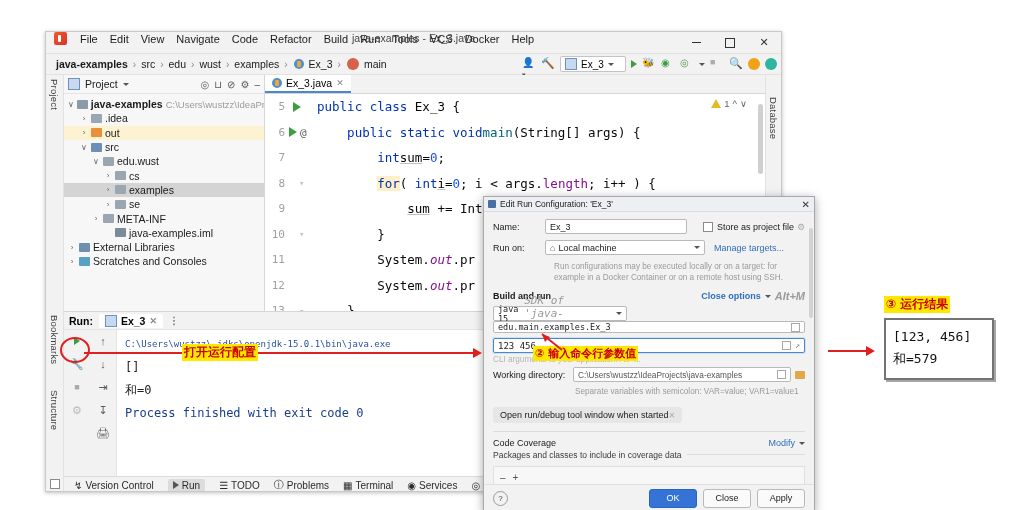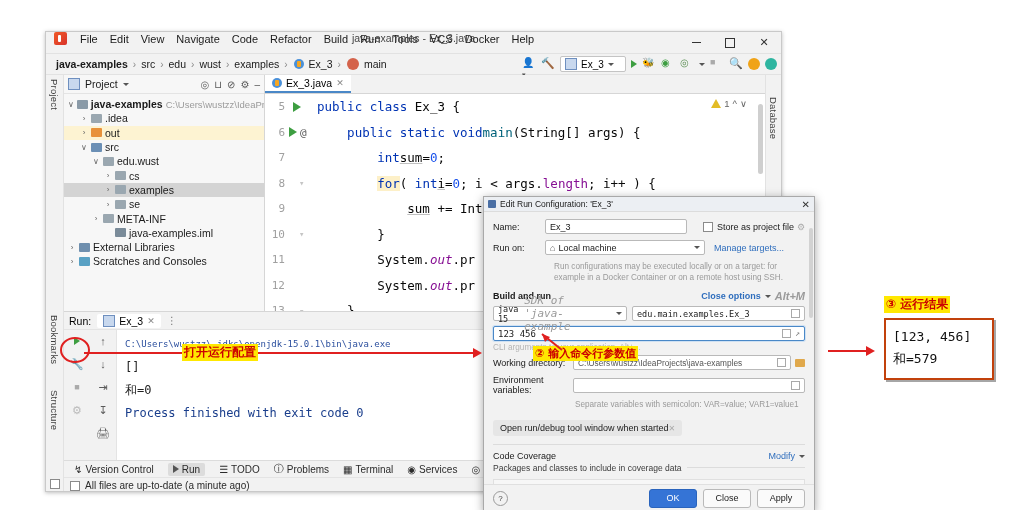--- a/index.html
+++ b/index.html
@@ -124,21 +124,21 @@
   .fld{color:#871094;font-style:italic;}
   .pur{color:#871094;}
   .ul{text-decoration:underline;text-decoration-color:#c0c0c0;}
   .hl-for{background:#fdf0c8;}
   .warn-row{position:absolute;right:18px;top:4px;display:flex;align-items:center;gap:3px;font-size:9.5px;color:#666;}
   .tri{width:0;height:0;border-left:5px solid transparent;border-right:5px solid transparent;border-bottom:9px solid #e3bc26;}
   .scroll-v{position:absolute;right:2px;top:10px;width:5px;height:70px;background:#cfcfcf;border-radius:3px;}
 
   
   .lower{flex:1;background:#fff;display:flex;flex-direction:column;min-height:0;}
-  .run-head{height:17px;background:#f2f2f2;display:flex;align-items:center;gap:6px;padding-left:5px;border-bottom:1px solid #e4e4e4;font-size:10.5px;}
+  .run-head{height:17px;background:#f2f2f2;display:flex;align-items:center;gap:6px;padding-left:5px;border-bottom:1px solid #e4e4e4;font-size:10.5px;font-weight:bold;}
   .run-tab{display:flex;align-items:center;gap:4px;background:#fff;padding:1px 6px;border-radius:2px;}
   .run-body{flex:1;display:flex;min-height:0;}
   .run-tools{width:52px;background:#f2f2f2;border-right:1px solid #e4e4e4;display:flex;flex:none;}
   .rt-col{width:26px;display:flex;flex-direction:column;align-items:center;padding-top:4px;gap:9px;}
   .rt-ico{width:14px;height:14px;position:relative;color:#5a5a5a;font-size:11px;display:flex;align-items:center;justify-content:center;}
   .console{
     flex:1;background:#fff;font-family:"DejaVu Sans Mono",monospace;font-size:12px;
     padding:3px 0 0 8px;overflow:hidden;min-width:0;
   }
   .cout{color:#222;line-height:23px;white-space:pre;}
@@ -183,21 +183,21 @@
   .fsel{
     width:150px;height:13px;background:#fff;border:1px solid #b9b9b9;border-radius:2px;
     display:flex;align-items:center;padding:0 4px;font-size:9px;gap:3px;
   }
   .fsel .sp{flex:1;}
   .link{color:#2f6ebd;font-size:9px;}
   .muted{color:#9a9a9a;font-size:11px;font-style:italic;}
   .hint{color:#9a9a9a;font-size:8.2px;line-height:11px;margin:0 0 6px 61px;}
   .sec-title{font-weight:bold;font-size:9px;margin:7px 0 4px 0;display:flex;align-items:center;}
   .sec-title .sp{flex:1;}
-  .row2{display:flex;gap:5px;margin-bottom:5px;}
+  .row2{display:flex;margin-bottom:5px;flex-direction:column;}
   .jsel{
     width:124px;height:13px;background:#fff;border:1px solid #b9b9b9;border-radius:2px;
     display:flex;align-items:center;padding:0 4px;gap:3px;
     font-family:"DejaVu Sans Mono",monospace;font-size:8.5px;
   }
   .jsel .sp{flex:1;}
   .mainbox{
     flex:1;height:13px;background:#fff;border:1px solid #b9b9b9;border-radius:2px;
     display:flex;align-items:center;padding:0 4px;
     font-family:"DejaVu Sans Mono",monospace;font-size:8.5px;
@@ -256,21 +256,21 @@
   .redline{position:absolute;background:#e02020;height:2px;}
   .arrowhead{
     position:absolute;width:0;height:0;
     border-top:5px solid transparent;border-bottom:5px solid transparent;border-left:9px solid #e02020;
   }
   .ellipse{
     position:absolute;border:2px solid #e02020;border-radius:50%;
   }
   .resultbox{
     position:absolute;left:884px;top:318px;width:110px;height:62px;
-    background:#fff;border:2px solid #c2410c;
+    background:#fff;border:2px solid #737373;
     box-shadow:2px 2px 0 rgba(0,0,0,.35);
     font-family:"DejaVu Sans Mono",monospace;font-size:13px;color:#111;
     padding:6px 0 0 7px;box-sizing:border-box;line-height:22px;
   }
   .res-cn{font-family:"DejaVu Sans",sans-serif;}
 </style>
 </head>
 <body>
 
 <div class="ide">
@@ -561,24 +561,20 @@
           </span>
         <span class="sb-item">
             <span>◎</span>
             <span>Profiler</span>
           </span>
         <span class="sb-item">
             <span>🔨</span>
             <span>Build</span>
           </span>
       </div>
-      <div class="infobar">
-        <span class="chk"></span>
-        <span>All files are up-to-date (a minute ago)</span>
-      </div>
     </div>
 
     <div class="rstrip">
       <span class="vtext" style="top:22px;left:2px;">Database</span>
     </div>
   </div>
 </div>
 
 <div class="dlg">
   <div class="dlg-title">
@@ -648,28 +644,20 @@
     <div class="wrow">
       <span class="wlab">Working directory:</span>
       <span class="wval">
         <span>C:\Users\wustzz\IdeaProjects\java-examples</span>
         <span class="sp"></span>
         <span class="boxico"></span>
       </span>
       <span class="folder"></span>
     </div>
 
-    <div class="wrow">
-      <span class="wlab">Environment variables:</span>
-      <span class="wval">
-        <span></span>
-        <span class="sp"></span>
-        <span class="boxico"></span>
-      </span>
-    </div>
     <div class="envhint">Separate variables with semicolon: VAR=value; VAR1=value1</div>
 
     <div class="pillbtn">
       <span>Open run/debug tool window when started</span>
       <span style="color:#aaa;font-size:8px;">✕</span>
     </div>
 
     <div class="divline"></div>
 
     <div class="cov-head">

